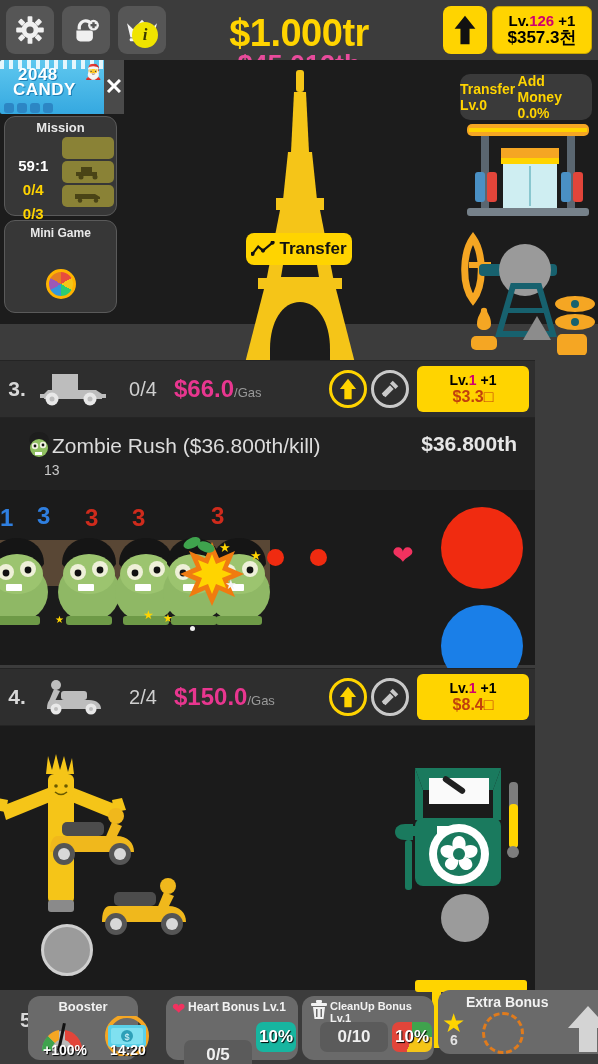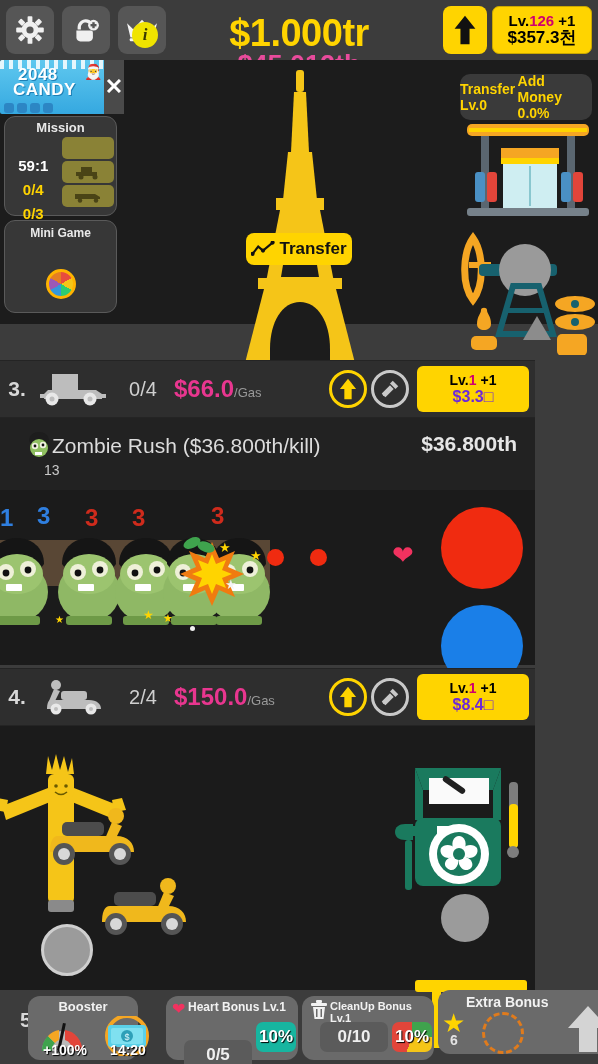--- a/index.html
+++ b/index.html
@@ -141,21 +141,21 @@
     display:flex; align-items:center; justify-content:center;
   }
   .rb-circ.up { border:3px solid #ffd400; }
   .rb-circ.wr { border:3px solid #c9c9c9; }
   .rb-lv {
     width:112px; height:46px; margin:0 6px 0 4px; background:#ffd400; border-radius:6px;
     display:flex; flex-direction:column; align-items:center; justify-content:center; line-height:1.1;
   }
   .rb-lv .t1 { font-size:14px; font-weight:bold; color:#000; }
   .rb-lv .t1 .n { color:#d1006e; }
-  .rb-lv .t2 { font-size:16px; font-weight:bold; color:#6d28d9; }
+  .rb-lv .t2 { font-size:16px; font-weight:bold; color:#c2410c; }
 
   
   .zbanner { position:absolute; left:0; width:535px; height:72px; background:#222; }
   .zb-head { position:absolute; left:26px; top:14px; display:flex; align-items:center; gap:0; }
   .zb-txt { font-size:21px; color:#dcdcdc; }
   .zb-amt { position:absolute; right:18px; top:14px; font-size:21px; color:#e6e6e6; font-weight:bold; }
   .zb-sub { position:absolute; left:44px; top:44px; font-size:14px; color:#c9c9c9; }
 
   .zarea { position:absolute; left:0; width:535px; background:#1b1b1b; }
   .dmg { position:absolute; font-size:24px; font-weight:bold; font-family:"Liberation Sans", sans-serif; }

